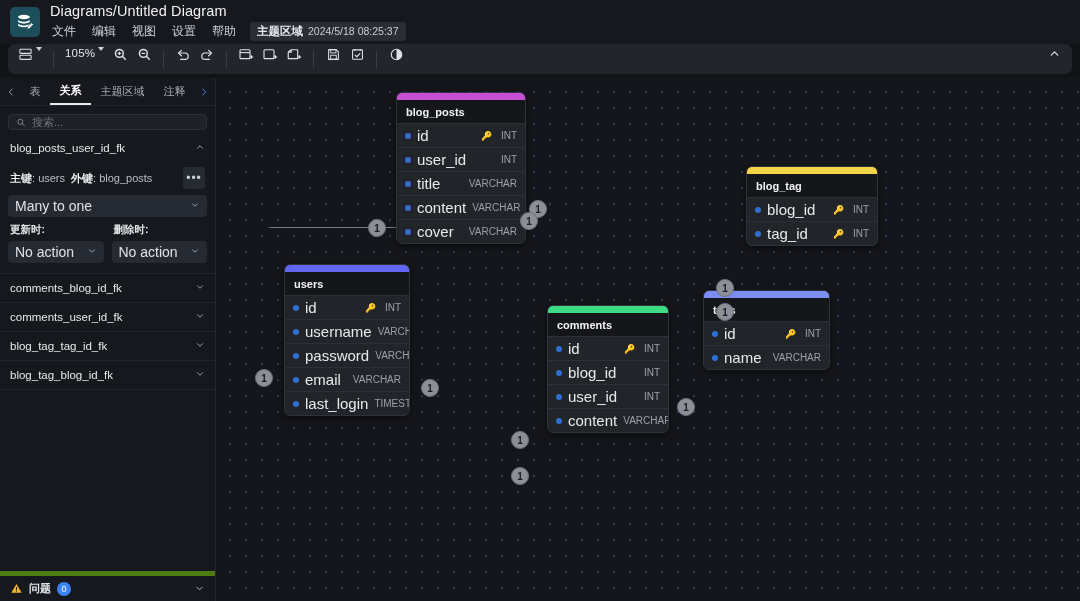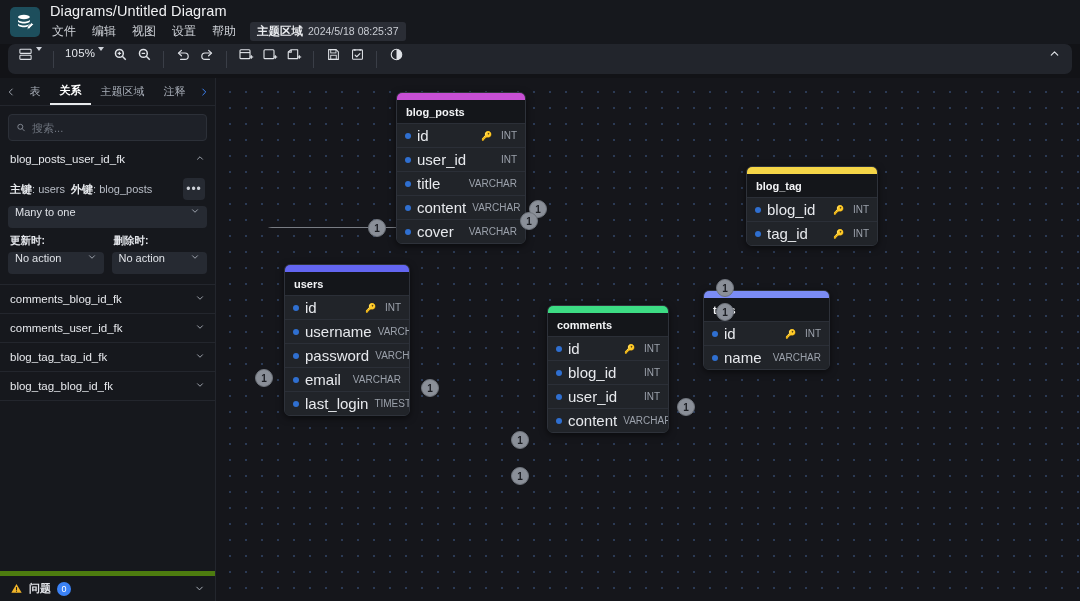--- a/index.html
+++ b/index.html
@@ -67,21 +67,21 @@
   }
   .tab-arrow { width: 18px; display: flex; align-items: center; justify-content: center; color: #9aa0aa; font-size: 12px; }
   .tab-arrow.right { color: #3b82f6; }
   .tab {
     flex: 1 1 auto; display: flex; align-items: center; justify-content: center;
     font-size: 11px; color: #a8aeb8; cursor: default;
   }
   .tab.active { color: #ffffff; font-weight: bold; border-bottom: 2px solid #e8eaed; }
   .search-wrap { padding: 8px 8px 4px 8px; }
   .search-box {
-    height: 27px; background: #1e2128; border: 1px solid #2c3038; border-radius: 4px;
+    height: 16px; background: #1e2128; border: 1px solid #2c3038; border-radius: 4px;
     display: flex; align-items: center; padding: 0 7px; gap: 6px;
   }
   .search-box input {
     background: transparent; border: none; outline: none; color: #d7dae0;
     font-size: 11px; width: 100%; font-family: "Liberation Sans", sans-serif;
   }
   .search-box input::placeholder { color: #6f757f; }
 
   .rel-list { flex: 1 1 auto; overflow: hidden; }
   .rel-item { border-bottom: 1px solid #23262d; }
@@ -95,22 +95,22 @@
   .kv { font-size: 11px; color: #b9bec7; white-space: nowrap; }
   .kv b { color: #e9ebef; font-weight: bold; }
   .kv-spacer { flex: 1 1 auto; }
   .dots-btn {
     width: 22px; height: 22px; border-radius: 4px; background: #262a32;
     display: flex; align-items: center; justify-content: center; color: #cdd1d8;
     font-size: 12px; letter-spacing: 1px; line-height: 10px;
   }
   .field-label { font-size: 10.5px; color: #e3e5ea; font-weight: bold; margin: 6px 0 4px 2px; }
   .select {
-    height: 22px; background: #262a32; border-radius: 4px; display: flex; 
-    justify-content: space-between; padding: 0 7px; font-size: 11px; color: #dfe2e7;
+    height: 22px; background: #262a32; border-radius: 4px; display: flex; align-items: center;
+    justify-content: space-between; padding: 0 7px; font-size: 14px; color: #dfe2e7;
   }
   .select .chev { color: #a9afb9; font-size: 9px; }
   .two-col { display: flex; gap: 8px; }
   .two-col > div { flex: 1 1 0; min-width: 0; }
   .delete-btn {
     margin-top: 10px; height: 24px; border-radius: 4px; background: #23262d;
     display: flex; align-items: center; justify-content: center; gap: 6px;
     color: #e8563a; font-size: 11px;
   }
   .delete-btn .txt { font-weight: bold; }

